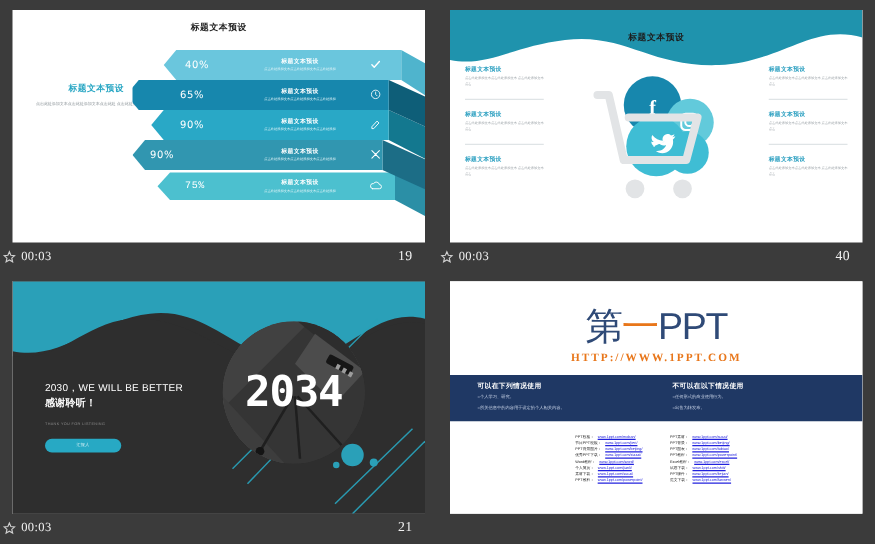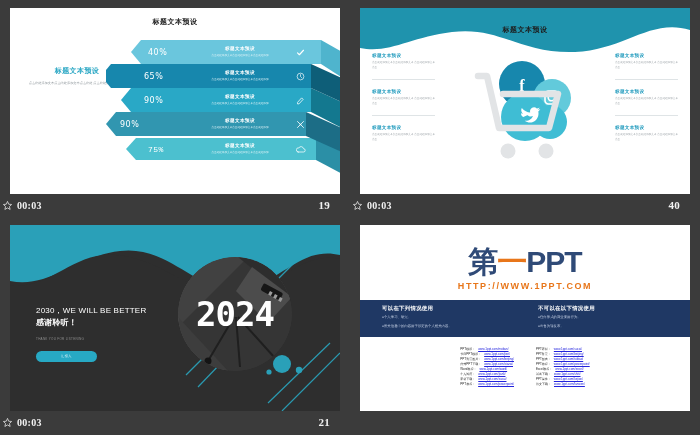--- a/index.html
+++ b/index.html
@@ -27,21 +27,21 @@
     background: #fff;
     overflow: hidden;
     flex: none;
   }
   .statusbar {
     width: 330px; height: 22px;
     display: flex; align-items: center;
     justify-content: space-between;
     color: #f2f2f2;
     font-size: 10px;
-    font-weight: bold;
+    font-weight: normal;
     font-family: "Liberation Serif", "DejaVu Serif", serif;
     letter-spacing: .3px;
     padding: 0 2px 0 0;
     margin-left: -8px;
   }
   .sb-left { display: flex; align-items: center; gap: 4px; }
   .star-icon { width: 11px; height: 11px; display: block; }
   .pagenum { font-size: 11px; }
 
   
@@ -107,27 +107,27 @@
     position: absolute; inset: 0; display: flex; align-items: center; justify-content: center;
     font-family: "DejaVu Sans Mono", monospace;
     font-size: 34px; font-weight: bold; color: #ffffff; letter-spacing: -1px;
     z-index: 6;
   }
 
   
   .s22 { position: absolute; inset: 0; background: #fff; }
   .s22-logo { position: absolute; top: 22px; left: 0; width: 100%; text-align: center; }
   .s22-logo .big {
-    font-size: 30px; font-weight: bold; color: #2f4a77; letter-spacing: -1px;
+    font-size: 30px; font-weight: normal; color: #2f4a77; letter-spacing: -1px;
     font-family: "Liberation Sans", sans-serif; line-height: 1;
   }
   .s22-logo .big .dash { color: #e8761a; }
   .s22-logo .url {
     margin-top: 4px; font-size: 9px; color: #e8761a; font-weight: bold; letter-spacing: 1.6px;
-    font-family: Liberation Sans, sans-serif;
+    font-family: Liberation Serif, serif;
   }
   .s22-band {
     position: absolute; top: 75px; left: 0; width: 100%; height: 37px;
     background: #1f3864; padding: 5px 22px 0 22px;
     display: flex; gap: 26px;
   }
   .s22-band .col { width: 144px; }
   .s22-band .bt { font-size: 5.4px; font-weight: bold; color: #ffffff; letter-spacing: .3px; }
   .s22-band .bl { font-size: 3.4px; color: #c7d2e6; margin-top: 3px; line-height: 1.65; }
   .s22-links { position: absolute; top: 122px; left: 0; width: 100%; display: flex; justify-content: center; gap: 22px; }
@@ -380,21 +380,21 @@
               <rect x="86" y="26" width="22" height="8" rx="2" transform="rotate(28 86 26)"></rect>
             </g>
             <g fill="#d9d9d9">
               <rect x="92" y="34" width="3" height="4" transform="rotate(28 92 34)"></rect>
               <rect x="97" y="37" width="3" height="4" transform="rotate(28 97 37)"></rect>
               <rect x="102" y="40" width="3" height="4" transform="rotate(28 102 40)"></rect>
             </g>
             <rect width="114" height="114" fill="#000" opacity="0.28"></rect>
           </g>
         </svg>
-        <div class="s21-year">2024</div>
+        <div class="s21-year">2034</div>
       </div>
 
       <div class="s21-text">
         <div class="l1">2030，WE WILL BE BETTER</div>
         <div class="l2">感谢聆听！</div>
         <div class="l3">THANK YOU FOR LISTENING</div>
         <div class="s21-btn">汇报人</div>
       </div>
     </div>
 

